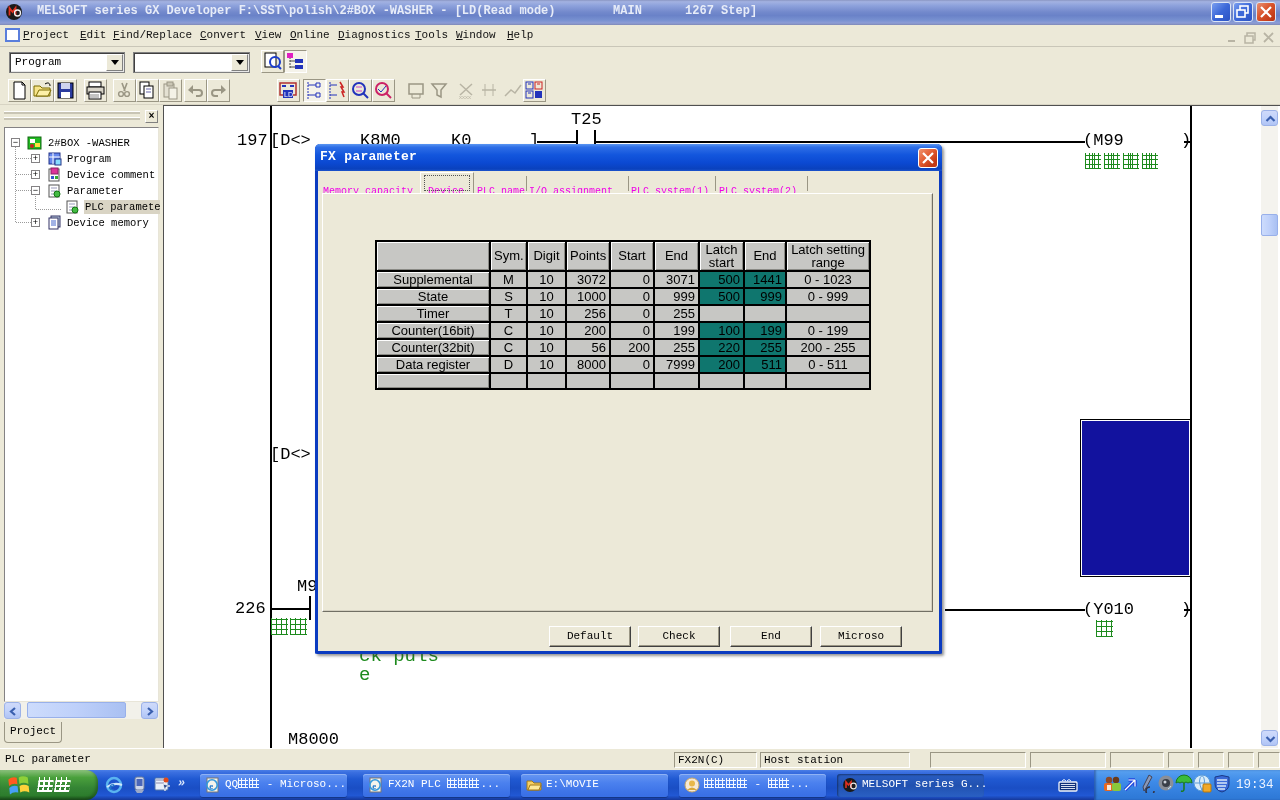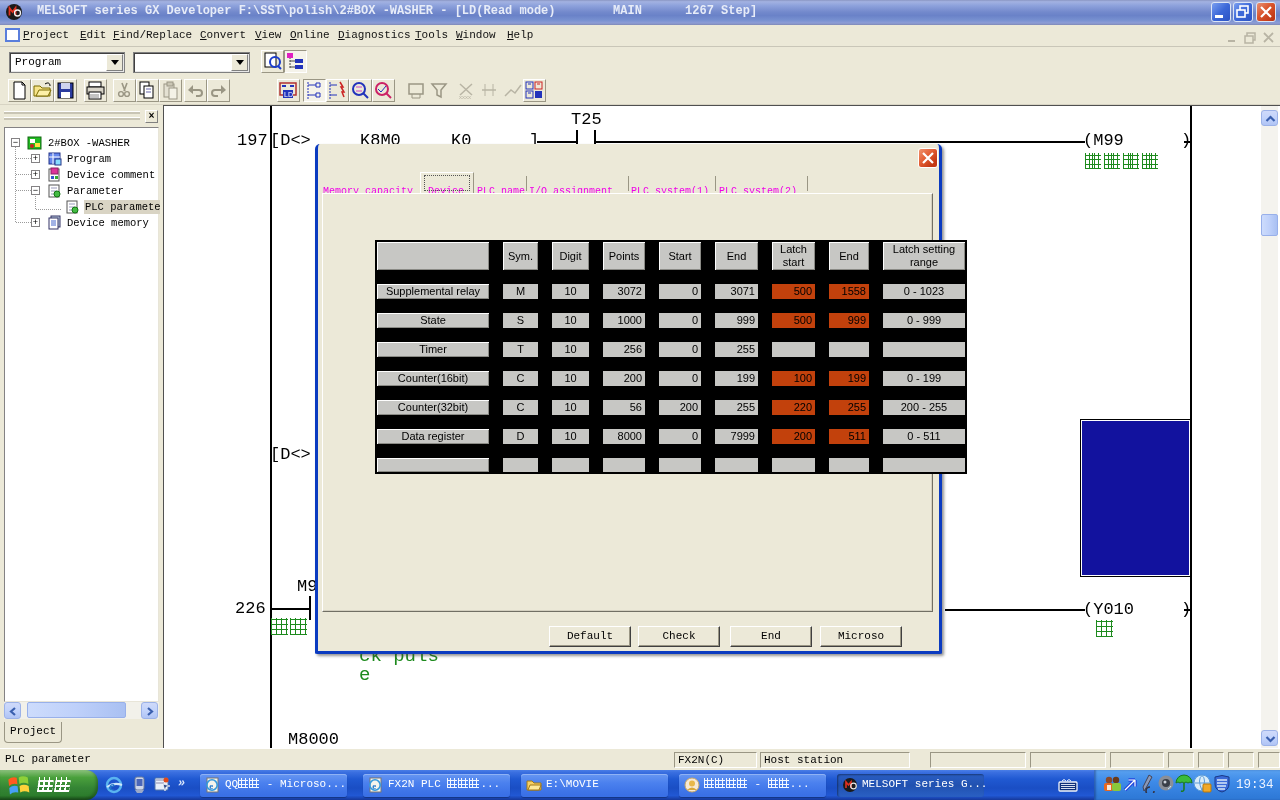--- a/index.html
+++ b/index.html
@@ -64,29 +64,29 @@
 #dialog{left:315px;top:144px;width:627px;height:510px;background:#ece9d8;border:3px solid #0b3bc0;border-top:none;border-radius:5px 5px 2px 2px;box-shadow:2px 2px 3px rgba(60,60,60,0.55);}
 #dlgtitle{position:absolute;left:-3px;top:0;width:627px;height:27px;border-radius:5px 5px 0 0;background:linear-gradient(180deg,#5a96f2 0%,#2e6ee6 12%,#1356dd 40%,#0b49d2 70%,#0a41bd 92%,#1c54cc 100%);}
 #dlgtitle span{position:absolute;left:5px;top:5px;font-weight:bold;font-size:13px;color:#fff;letter-spacing:0.3px;}
 #dlgclose{position:absolute;left:600px;top:4px;width:20px;height:20px;border-radius:3px;border:1px solid #fff;background:linear-gradient(135deg,#f0926e 0%,#e25b31 45%,#c33914 80%);}
 .tabsep{position:absolute;top:5px;width:1px;height:15px;background:#9a9684;}
 .tabdot{position:absolute;left:109px;top:4px;width:46px;height:16px;border:1px dotted #555;}
 .tabtxt{position:absolute;top:7px;font-size:10px;color:#f000e8;white-space:pre;margin-top:8px;}
 #tabsel{position:absolute;left:105px;top:1px;width:54px;height:22px;background:#ece9d8;border:1px solid #fff;border-right-color:#9a9684;border-bottom:none;}
 #tabpage{position:absolute;left:4px;top:49px;width:611px;height:419px;border:1px solid #fff;border-right-color:#716f64;border-bottom-color:#716f64;background:#ece9d8;box-shadow:inset -1px -1px 0 #d4d0c0;}
 
-#ptable{position:absolute;left:57px;top:96px;display:grid;background:#000;border:2px solid #000;gap:14px;
+#ptable{position:absolute;left:57px;top:96px;display:grid;background:#000;border:2px solid #000;gap:2px;
  grid-template-columns:112px 35px 37px 42px 42px 43px 43px 40px 82px;
  grid-template-rows:28px 15px 15px 15px 15px 15px 15px 14px;
- font-family:"Liberation Sans",sans-serif;font-size:11px;color:#000;}
+ font-family:"Liberation Sans",sans-serif;font-size:13px;color:#000;}
 #ptable .c{background:#c7c7c4;overflow:hidden;padding:0 3px;line-height:15px;}
 #ptable .h{box-shadow:inset 1px 1px 0 #fdfdfd, inset -1px -1px 0 #8a8a85;text-align:center;line-height:13px;padding-top:1px;}
 #ptable .rh{box-shadow:inset 1px 1px 0 #fdfdfd, inset -1px -1px 0 #8a8a85;text-align:center;}
 #ptable .num{text-align:right;padding-left:8px;}
-#ptable .wht{background:#c2410c;text-align:right;}
+#ptable .wht{background:#0f766e;text-align:right;}
 #ptable .ctr{text-align:center;}
 #ptable .h.v{line-height:26px;}
 .dbtn{position:absolute;top:482px;width:82px;height:21px;background:#ece9d8;border:1px solid #fff;border-right-color:#404040;border-bottom-color:#404040;box-shadow:inset -1px -1px 0 #9a9684;font-size:11px;text-align:center;padding-top:3px;}
 
 .cjk{display:inline-block;vertical-align:top;}
 .g18{width:16px;height:16px;margin-right:3px;background:
  repeating-linear-gradient(90deg,#1d8a1d 0 1px,transparent 1px 4.5px),
  repeating-linear-gradient(0deg,#1d8a1d 0 1px,transparent 1px 4.5px),
  linear-gradient(#1d8a1d,#1d8a1d) 7px 0/1px 100% no-repeat;}
 .g20{width:17px;height:17px;margin-right:2px;background:
@@ -511,20 +511,23 @@
         </svg></div>
     <div class="abs" style="left:119px;top:4px;"><svg width="18" height="19">
           <path d="M2 3 q7 -3 14 0 v7 q0 6-7 8 q-7-2-7-8z" fill="#3a6ad8" stroke="#1a3a88"></path>
           <path d="M4 6h10M4 9h10M4 12h9M5 15h7" stroke="#d8e8f8" stroke-width="1.6"></path>
         </svg></div>
     <div class="abs" id="clock" style="left:142px;">19:34</div>
   </div>
 </div>
 
 <div class="abs" id="dialog">
+  <div id="dlgtitle">
+      <span>FX parameter</span>
+    </div>
   <div id="dlgclose">
       <svg width="18" height="18" style="position:absolute;left:0;top:0;">
         <path d="M4 4l10 10M14 4L4 14" stroke="#fff" stroke-width="2.2"></path>
       </svg>
     </div>
   <div id="tabstrip" style="position:absolute;left:-3px;top:27px;width:621px;height:23px;">
     <div id="tabsel"></div>
     <div class="tabtxt" style="left:8px">Memory capacity</div>
     <div class="tabtxt" style="left:113px">Device</div>
     <div class="tabtxt" style="left:162px">PLC name</div>
@@ -548,21 +551,21 @@
       <div class="c h">Latch<br>start</div>
       <div class="c h v">End</div>
       <div class="c h">Latch setting<br>range</div>
     <div class="c rh">Supplemental relay</div>
       <div class="c ctr">M</div>
       <div class="c ctr">10</div>
       <div class="c num">3072</div>
       <div class="c num">0</div>
       <div class="c num">3071</div>
       <div class="c wht">500</div>
-      <div class="c wht">1558</div>
+      <div class="c wht">1441</div>
       <div class="c ctr">0 - 1023</div>
     <div class="c rh">State</div>
       <div class="c ctr">S</div>
       <div class="c ctr">10</div>
       <div class="c num">1000</div>
       <div class="c num">0</div>
       <div class="c num">999</div>
       <div class="c wht">500</div>
       <div class="c wht">999</div>
       <div class="c ctr">0 - 999</div>

